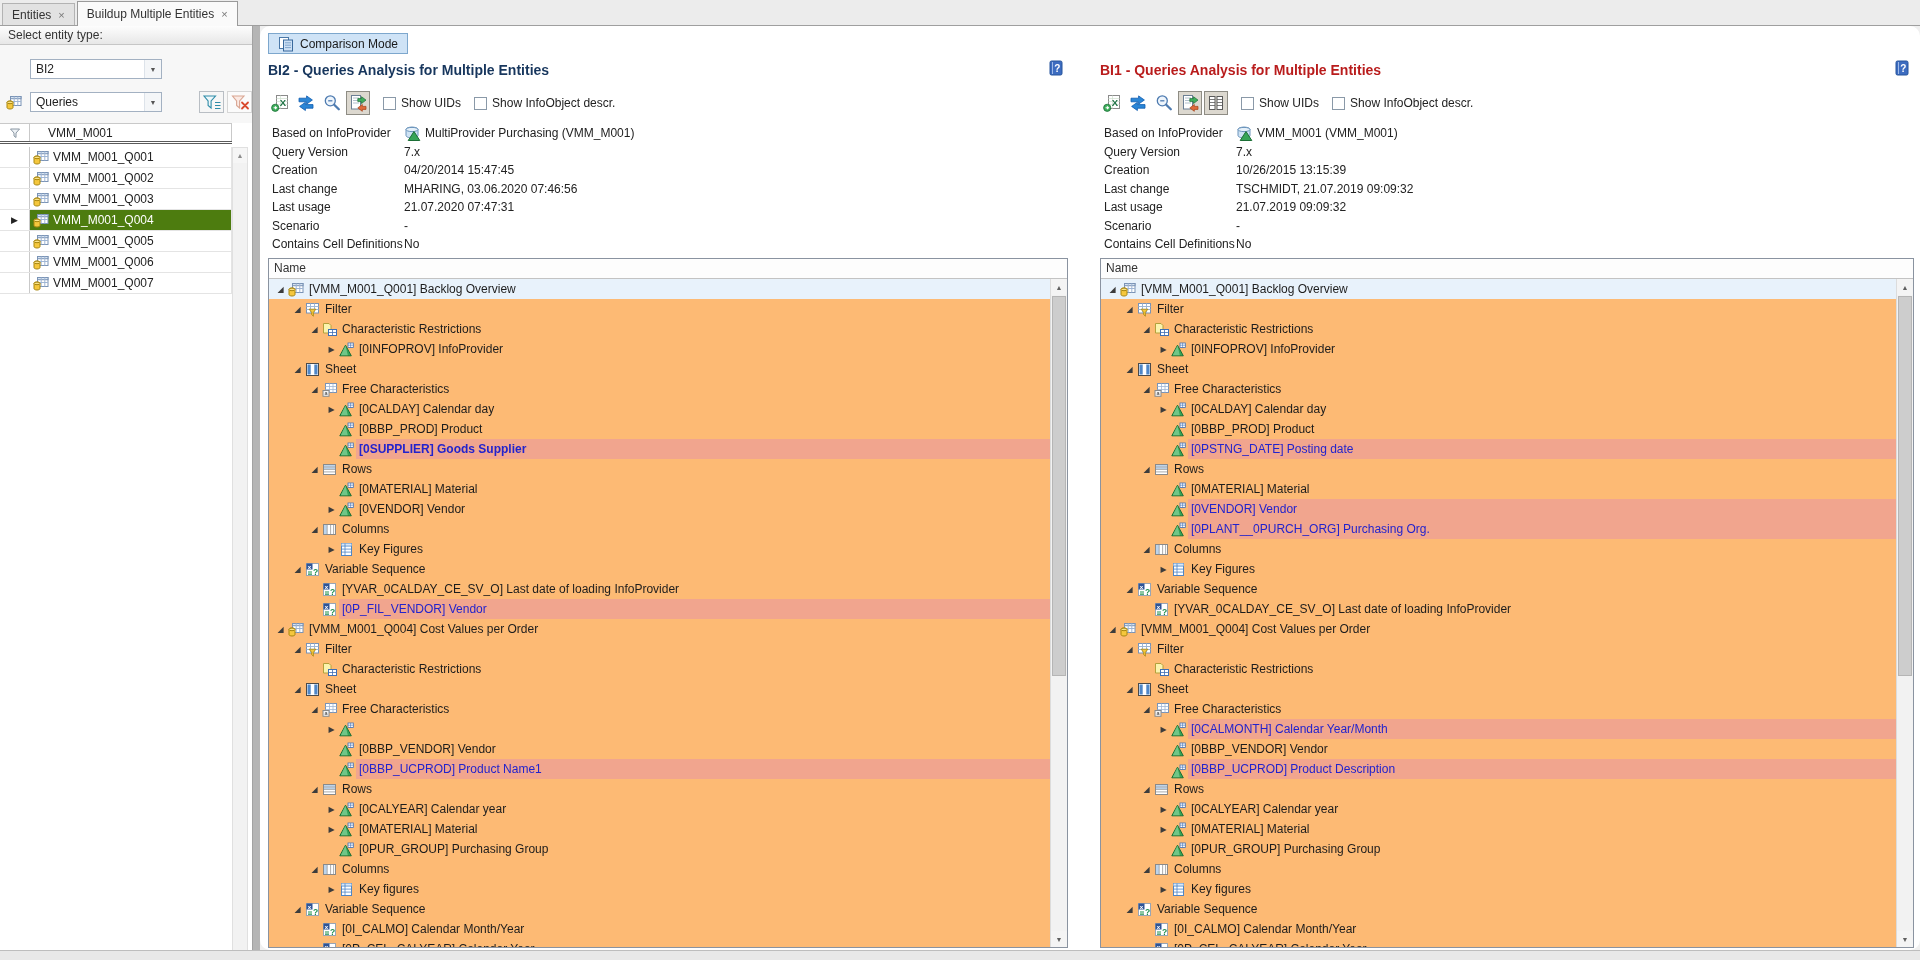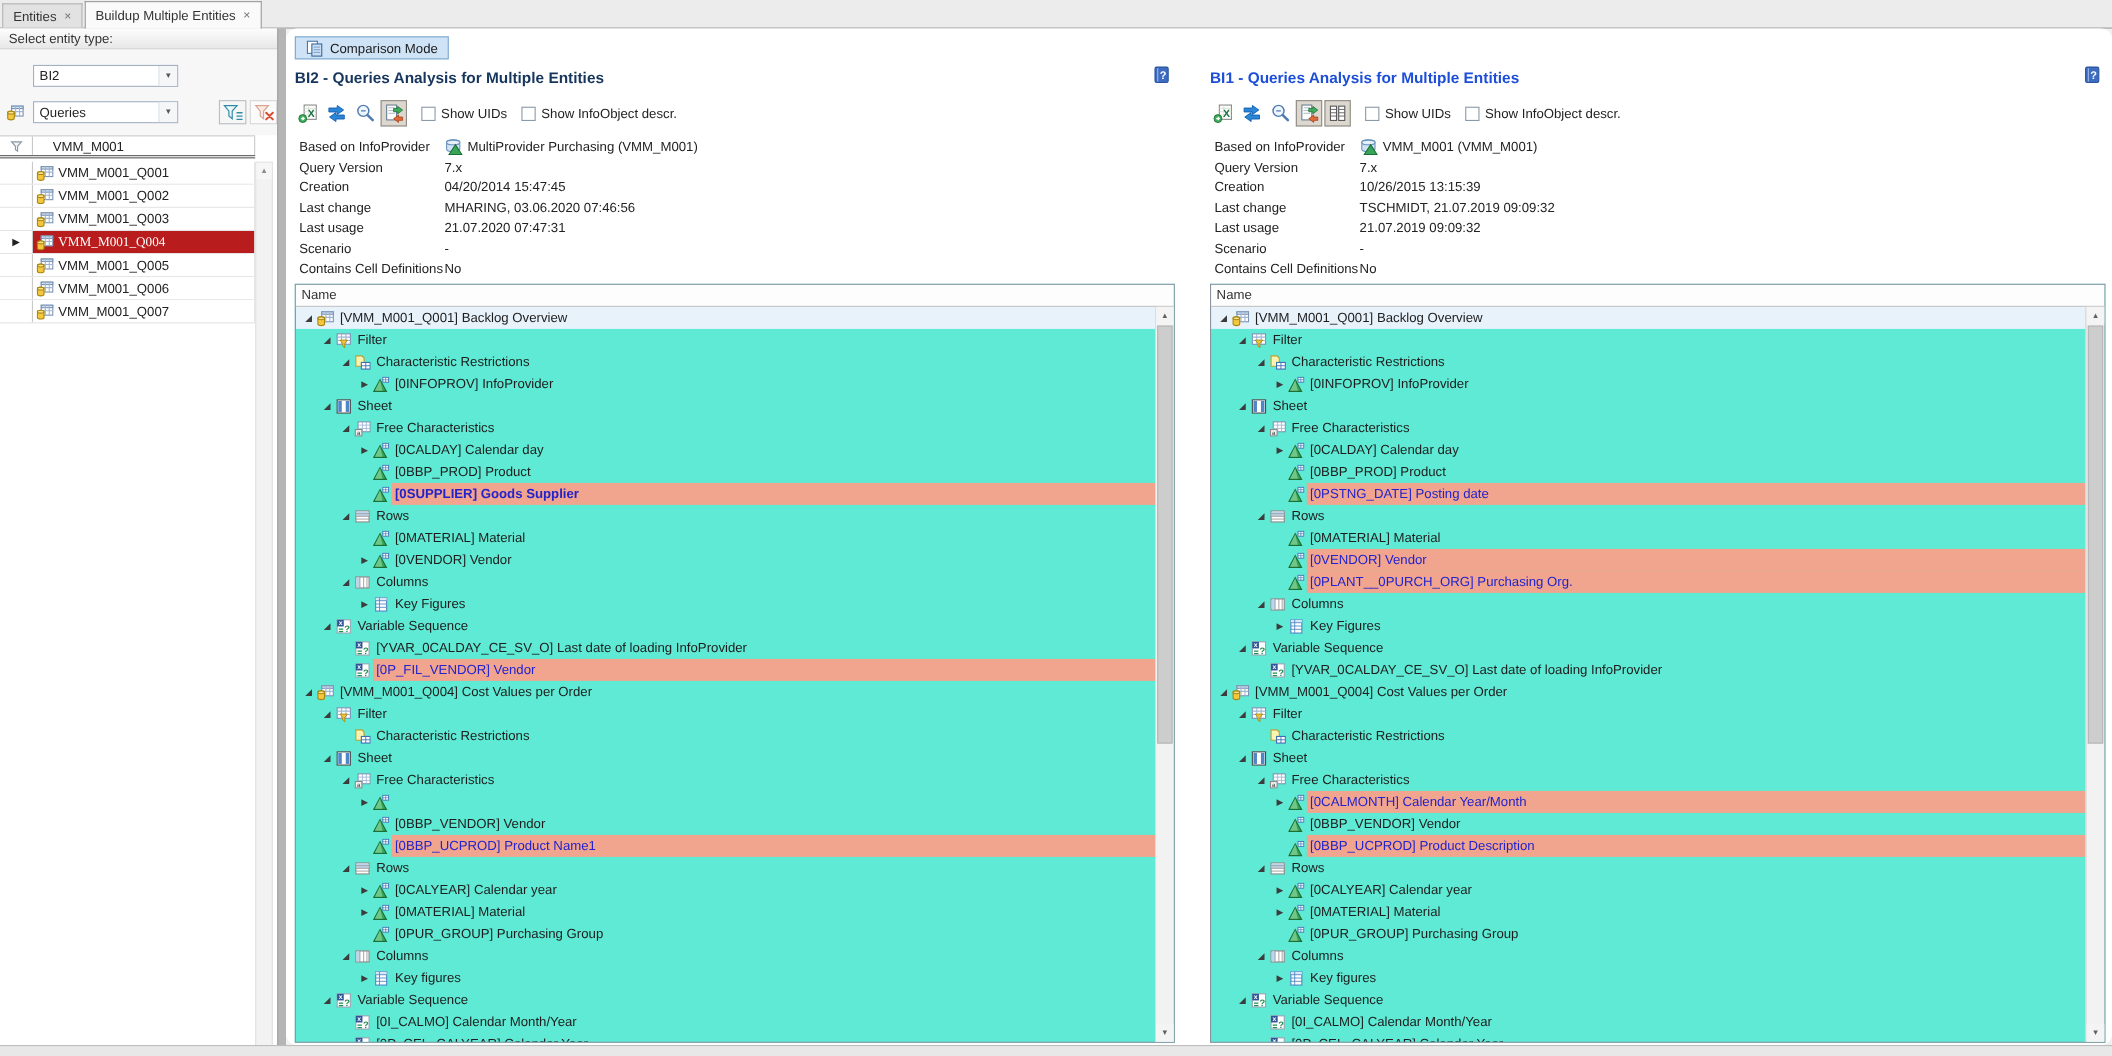--- a/index.html
+++ b/index.html
@@ -51,21 +51,21 @@
   .phelp{position:absolute;right:4px;top:34px;}
   .ptoolbar{position:absolute;left:0;top:64px;height:26px;display:flex;align-items:center;gap:2px;}
   .tbtn{width:24px;height:24px;display:flex;align-items:center;justify-content:center;border:1px solid transparent;box-sizing:border-box;}
   .tbtn.pressed{background:#dcd8cf;border-color:#8e8c84;}
   .cbwrap{display:flex;align-items:center;gap:5px;margin-left:11px;}
   .cbox{width:13px;height:13px;background:#fff;border:1px solid #8a99a8;box-sizing:border-box;}
   .pinfo{position:absolute;left:4px;top:98px;right:0;}
   .irow{height:18.5px;display:flex;align-items:center;}
   .ilab{width:132px;color:#222;}
   .ival{display:flex;align-items:center;gap:4px;color:#222;}
-  .tree{position:absolute;left:0;top:232px;right:0;height:690px;border:1px solid #8a93a0;box-sizing:border-box;background:#5eead4;}
+  .tree{position:absolute;left:0;top:232px;right:0;height:690px;border:1px solid #8a93a0;box-sizing:border-box;background:#fdba74;}
   .theader{position:absolute;left:0;top:0;right:0;height:20px;line-height:19px;padding-left:5px;background:#fdfdfd;
            border-bottom:1px solid #c3c3c3;color:#333;box-sizing:border-box;}
   .trows{position:absolute;left:0;top:20px;right:17px;bottom:0;overflow:hidden;}
   .trow{height:20px;display:flex;align-items:center;}
   .tglyph{width:13px;text-align:center;font-size:8px;color:#3c3c3c;flex:none;}
   .trow .icn{flex:none;margin:0 2px 0 1px;}
   .tlabel{flex:1;align-self:stretch;display:flex;align-items:center;padding:0 3px;white-space:nowrap;color:#1d1d1d;}
   .tvscroll{position:absolute;right:0;top:20px;bottom:0;width:17px;background:#f2f2f2;border-left:1px solid #dcdcdc;box-sizing:border-box;}
   .tvs-btn{position:absolute;left:0;width:16px;height:16px;display:flex;align-items:center;justify-content:center;font-size:7px;color:#606060;background:#f4f4f4;}
   .tvs-thumb{position:absolute;left:1px;width:14px;background:#cdcdcd;border:1px solid #b5b5b5;box-sizing:border-box;}
@@ -178,21 +178,21 @@
                 <path d="M4.5 6.5h10.5M8.2 1.5v9M11.8 1.5v9" stroke="#9fb6d4" fill="none"></path>
                 <path d="M1 7.4c0-.8 1.4-1.4 3-1.4s3 .6 3 1.4v5.2c0 .8-1.4 1.4-3 1.4s-3-.6-3-1.4z" fill="#f5c73d" stroke="#a8860f"></path>
                 <ellipse cx="4" cy="7.4" rx="3" ry="1.3" fill="#fae38a" stroke="#a8860f"></ellipse>
               </svg>
             </span>
             <span>VMM_M001_Q003</span>
           </div>
         </div>
         <div class="sgrow">
           <div class="sg-gutter">▶</div>
-          <div class="cell" style="background: #b91c1c; color: rgb(255, 255, 255); font-family: Liberation Serif, serif;">
+          <div class="cell" style="background: #4d7c0f; color: rgb(255, 255, 255);">
             <span class="icn">
               <svg width="16" height="15" viewBox="0 0 16 15">
                 <rect x="4.5" y="1.5" width="10.5" height="9" fill="#fff" stroke="#7a93b5"></rect>
                 <rect x="4.5" y="1.5" width="10.5" height="2.2" fill="#d7e4f2" stroke="#7a93b5"></rect>
                 <path d="M4.5 6.5h10.5M8.2 1.5v9M11.8 1.5v9" stroke="#9fb6d4" fill="none"></path>
                 <path d="M1 7.4c0-.8 1.4-1.4 3-1.4s3 .6 3 1.4v5.2c0 .8-1.4 1.4-3 1.4s-3-.6-3-1.4z" fill="#f5c73d" stroke="#a8860f"></path>
                 <ellipse cx="4" cy="7.4" rx="3" ry="1.3" fill="#fae38a" stroke="#a8860f"></ellipse>
               </svg>
             </span>
             <span>VMM_M001_Q004</span>
@@ -775,21 +775,21 @@
               </div>
             </div>
             <div class="tvscroll">
               <div class="tvs-btn" style="top: 0px;">▲</div>
               <div class="tvs-thumb" style="top: 17px; height: 380px;"></div>
               <div class="tvs-btn" style="bottom: 0px;">▼</div>
             </div>
           </div>
         </div>
         <div class="panel panel-r">
-          <div class="ptitle" style="color: #1d4ed8;">BI1 - Queries Analysis for Multiple Entities</div>
+          <div class="ptitle" style="color: #b91c1c;">BI1 - Queries Analysis for Multiple Entities</div>
           <div class="phelp"><span class="icn">
               <svg width="16" height="16" viewBox="0 0 16 16">
                 <rect x="2" y="1" width="12" height="14" rx="1.5" fill="#3d6cc0" stroke="#27549c"></rect>
                 <path d="M4.5 2v12" stroke="#9db9e8"></path>
                 <text x="9.3" y="11.8" font-size="10" font-weight="bold" fill="#fff" text-anchor="middle">?</text>
               </svg>
             </span></div>
           <div class="ptoolbar">
             <div class="tbtn">
               <svg width="19" height="18" viewBox="0 0 19 18">

